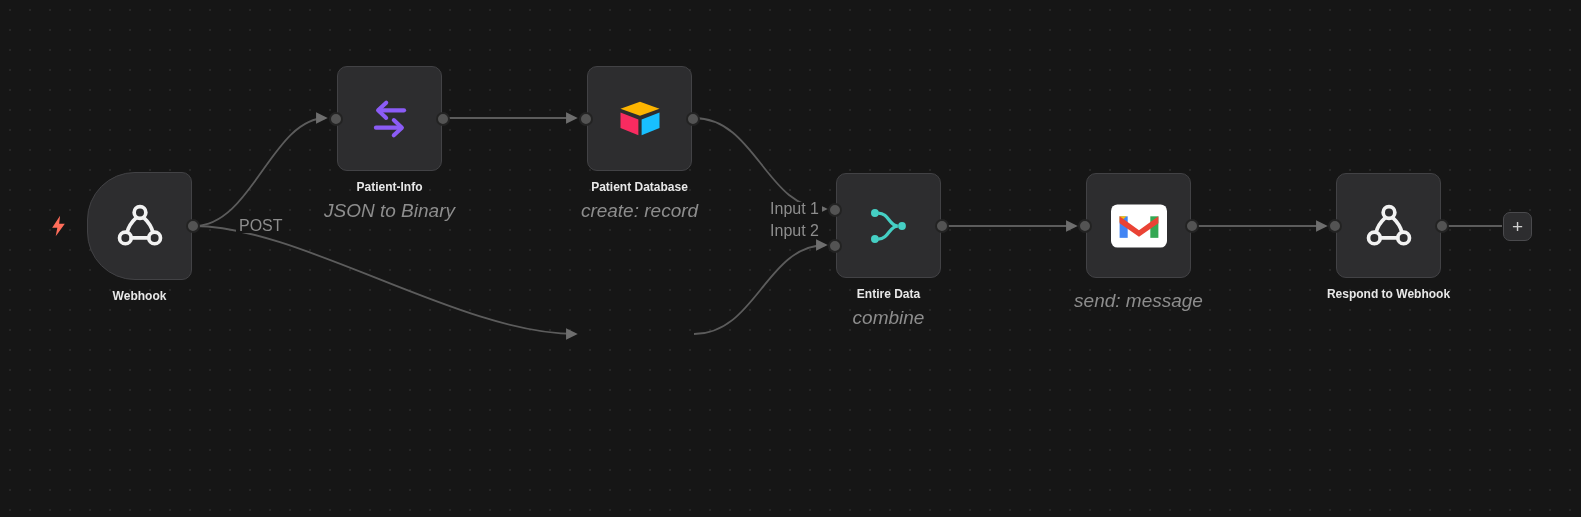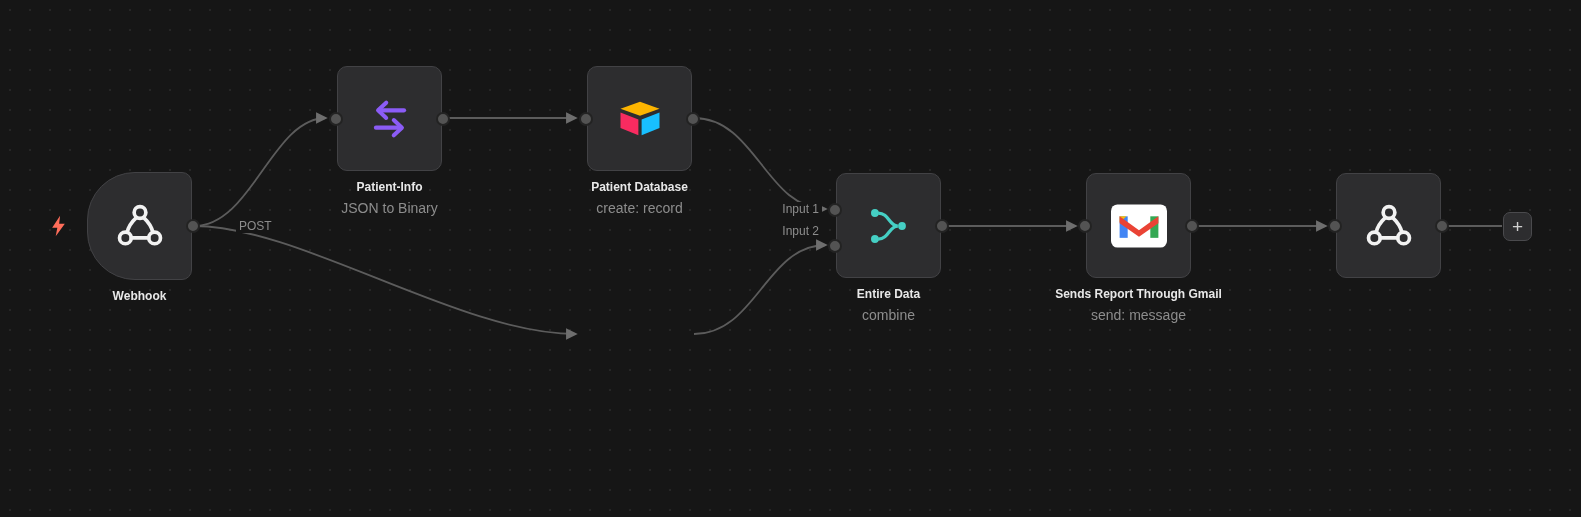--- a/index.html
+++ b/index.html
@@ -29,24 +29,24 @@
   }
   .port.out{right:-9px;top:calc(50% - 7px);}
   .port.in{left:-9px;top:calc(50% - 7px);}
   .port.in1{left:-9px;top:29px;}
   .port.in2{left:-9px;top:65px;}
   .node-label{
     position:absolute;top:calc(100% + 9px);left:50%;transform:translateX(-50%);
     text-align:center;white-space:nowrap;z-index:2;
   }
   .node-label .t{font-size:12px;font-weight:600;color:#e8e8e8;line-height:1.4;}
-  .node-label .s{margin-top:3px;font-size:14px;color:#8d8d8d;line-height:1.3;}
+  .node-label .s{margin-top:3px;font-size:19px;color:#8d8d8d;line-height:1.3;font-style:italic;}
   .node-label.wrap{white-space:normal;width:212px;}
   .io-label{
-    position:absolute;font-size:12px;color:#8d8d8d;z-index:2;
+    position:absolute;font-size:16px;color:#8d8d8d;z-index:2;
     background:#161616;padding:0 3px;line-height:14px;
   }
   .io-label.right{text-align:right;}
   .trigger-bolt{position:absolute;left:49px;top:215px;width:19px;height:23px;z-index:2;}
   .plus-btn{
     position:absolute;left:1503px;top:212px;width:29px;height:29px;box-sizing:border-box;
     border-radius:7px;background:#2d2d2f;border:1px solid #4a4a4d;color:#cfcfcf;
     display:flex;align-items:center;justify-content:center;
     font-size:19px;font-weight:400;z-index:2;cursor:pointer;
   }
@@ -165,37 +165,39 @@
         <rect width="52" height="40" rx="6" fill="#ffffff"></rect>
         <rect x="8" y="11" width="7.5" height="20" fill="#4285f4"></rect>
         <rect x="36.5" y="11" width="7.5" height="20" fill="#34a853"></rect>
         <polygon points="8,11 14.5,11 8,16.5" fill="#fbbc04"></polygon>
         <polygon points="8,11 26,24 44,11 44,17.5 26,30 8,17.5" fill="#ea4335"></polygon>
       </svg>
     </span>
     <span class="port in"></span>
     <span class="port out"></span>
     <div class="node-label wrap">
-      <div class="t">Sends Report Through Gmail</div>
       <div class="s">send: message</div>
     </div>
   </div>
 
   <div class="node" style="left:1336px;top:173px;">
     <span class="icon-wrap">
       <svg viewBox="0 0 48 48">
         <g fill="none" stroke="#f2f2f2" stroke-width="3.4" stroke-linecap="round">
           <circle cx="24" cy="11.5" r="5.4"></circle>
           <circle cx="10.5" cy="35" r="5.4"></circle>
           <circle cx="37.5" cy="35" r="5.4"></circle>
           <path d="M20.6 16.2 Q 13.8 22.5 12.2 29.6"></path>
           <path d="M27.4 16.2 Q 34.2 22.5 35.8 29.6"></path>
           <path d="M16 35 L 32 35"></path>
         </g>
       </svg>
     </span>
     <span class="port in"></span>
     <span class="port out"></span>
+    <div class="node-label">
+      <div class="t">Respond to Webhook</div>
+    </div>
   </div>
 
   <div class="plus-btn">+</div>
 
 </div>
 
 </body></html>

